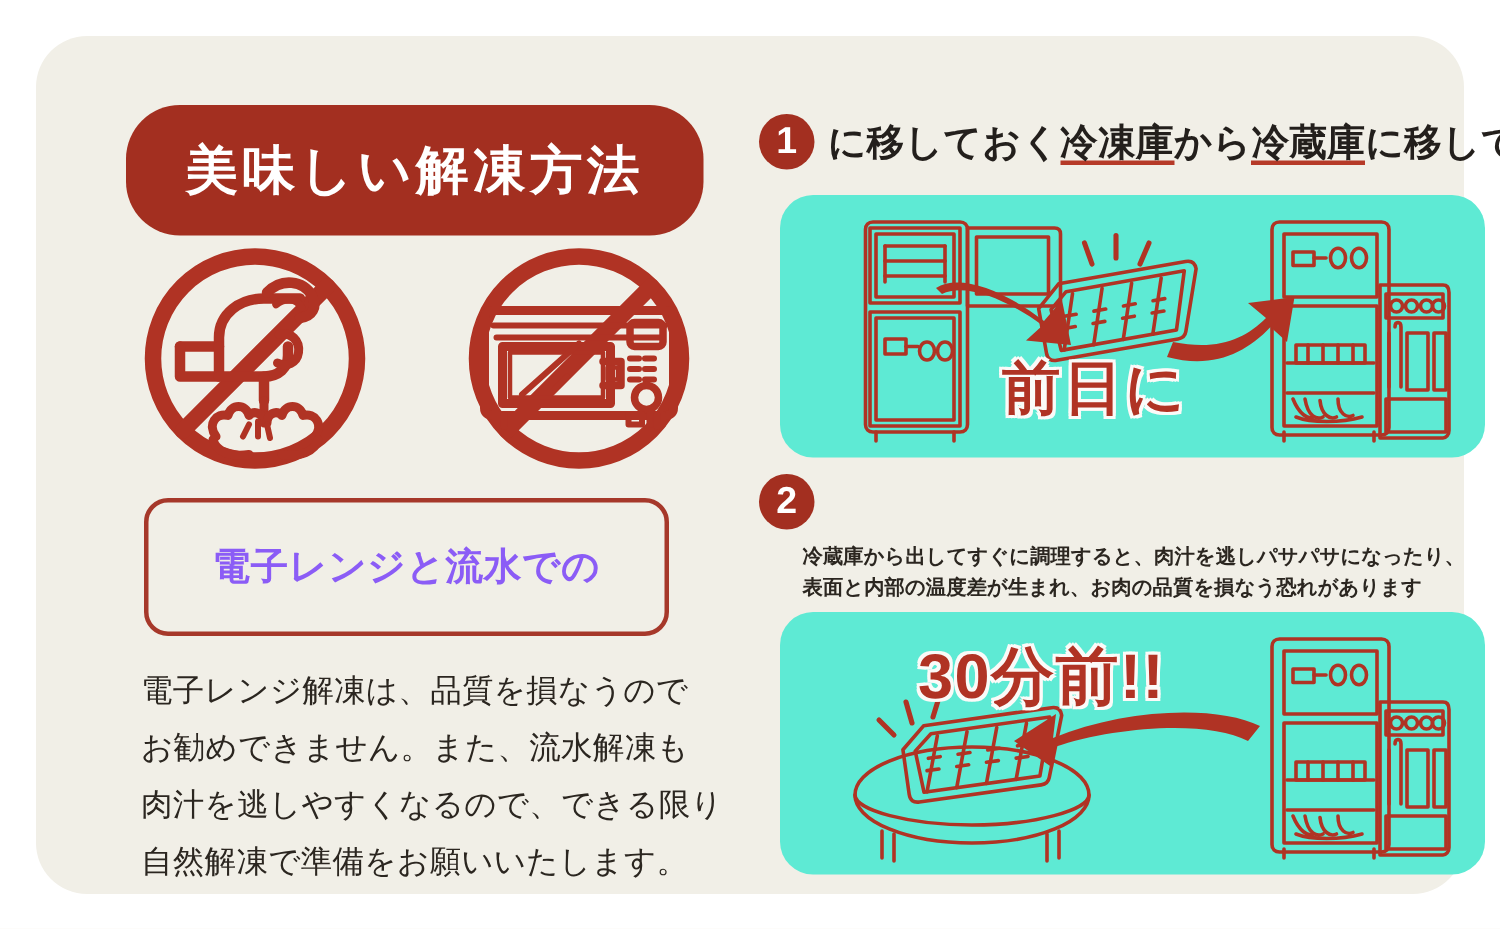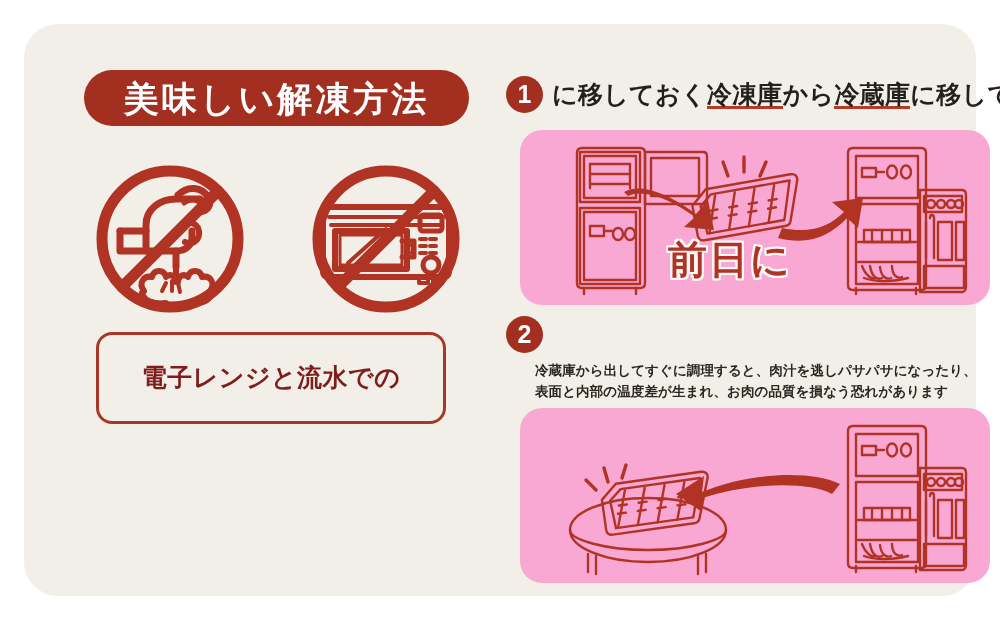--- a/index.html
+++ b/index.html
@@ -39,21 +39,21 @@
     top: 20px;
     width: 410px;
     height: 540px;
   }
 
   .title-pill {
     position: absolute;
     left: 12px;
     top: 26px;
     width: 385px;
-    height: 56px;
+    height: 87px;
     background: #a32f20;
     border-radius: 36px;
     display: flex;
     align-items: center;
     justify-content: center;
   }
   .title-pill span {
     color: #ffffff;
     font-size: 35px;
     font-weight: bold;
@@ -87,27 +87,26 @@
     height: 92px;
     border: 3px solid #a6382a;
     border-radius: 16px;
     display: flex;
     flex-direction: column;
     align-items: center;
     justify-content: center;
     box-sizing: border-box;
   }
   .notice-box div {
-    color: #7f1d1d;
+    color: #8b5cf6;
     font-size: 25px;
     font-weight: bold;
     line-height: 38px;
     letter-spacing: 0.5px;
     white-space: nowrap;
-    font-family: Liberation Serif, serif;
   }
 
   
   .body-text {
     position: absolute;
     left: 22px;
     top: 398px;
     width: 390px;
   }
   .body-text div {
@@ -173,21 +172,21 @@
     color: #2b2620;
     font-size: 13.5px;
     font-weight: bold;
     line-height: 21px;
     letter-spacing: 0.1px;
     white-space: nowrap;
   }
 
   .illus-card {
     position: absolute;
-    background: #f9a8d4;
+    background: #5eead4;
     border-radius: 22px;
     overflow: hidden;
   }
   .illus-card svg { display: block; }
 
   .illus-label {
     position: absolute;
     color: #b03324;
     font-weight: bold;
     line-height: 1;
@@ -269,20 +268,26 @@
             </g>
           </svg>
         </div>
 
       </div>
 
       <div class="notice-box">
         <div>電子レンジと流水での</div>
       </div>
 
+      <div class="body-text">
+        <div>電子レンジ解凍は、品質を損なうので</div>
+        <div>お勧めできません。また、流水解凍も</div>
+        <div>肉汁を逃しやすくなるので、できる限り</div>
+        <div>自然解凍で準備をお願いいたします。</div>
+      </div>
 
     </div>
 
     <div class="right-col">
 
       <div class="step-head" style="left:4px; top:28px;">
         <div class="step-num">1</div>
         <div class="step-title">
           <span>に移しておく</span><span class="u">冷凍庫</span><span>から</span><span class="u">冷蔵庫</span><span>に移しておく</span>
         </div>
@@ -421,18 +426,19 @@
             <path d="M436 92 h8 v38 h-8 z"></path>
             <path d="M404 136 h40 v22 h-40 z"></path>
             <path d="M336 158 v6 M396 158 v6"></path>
           </g>
 
           <g fill="#b03324">
             <path d="M320 76 C292 62 230 64 182 84 l2 -16 l-28 18 l26 18 l1 -14 C224 76 286 72 312 86 z"></path>
           </g>
         </svg>
 
+        <div class="illus-label label-30min" style="left:92px; top:22px;">30分前!!</div>
       </div>
 
     </div>
 
   </div>
 </div>
 
 </body></html>

